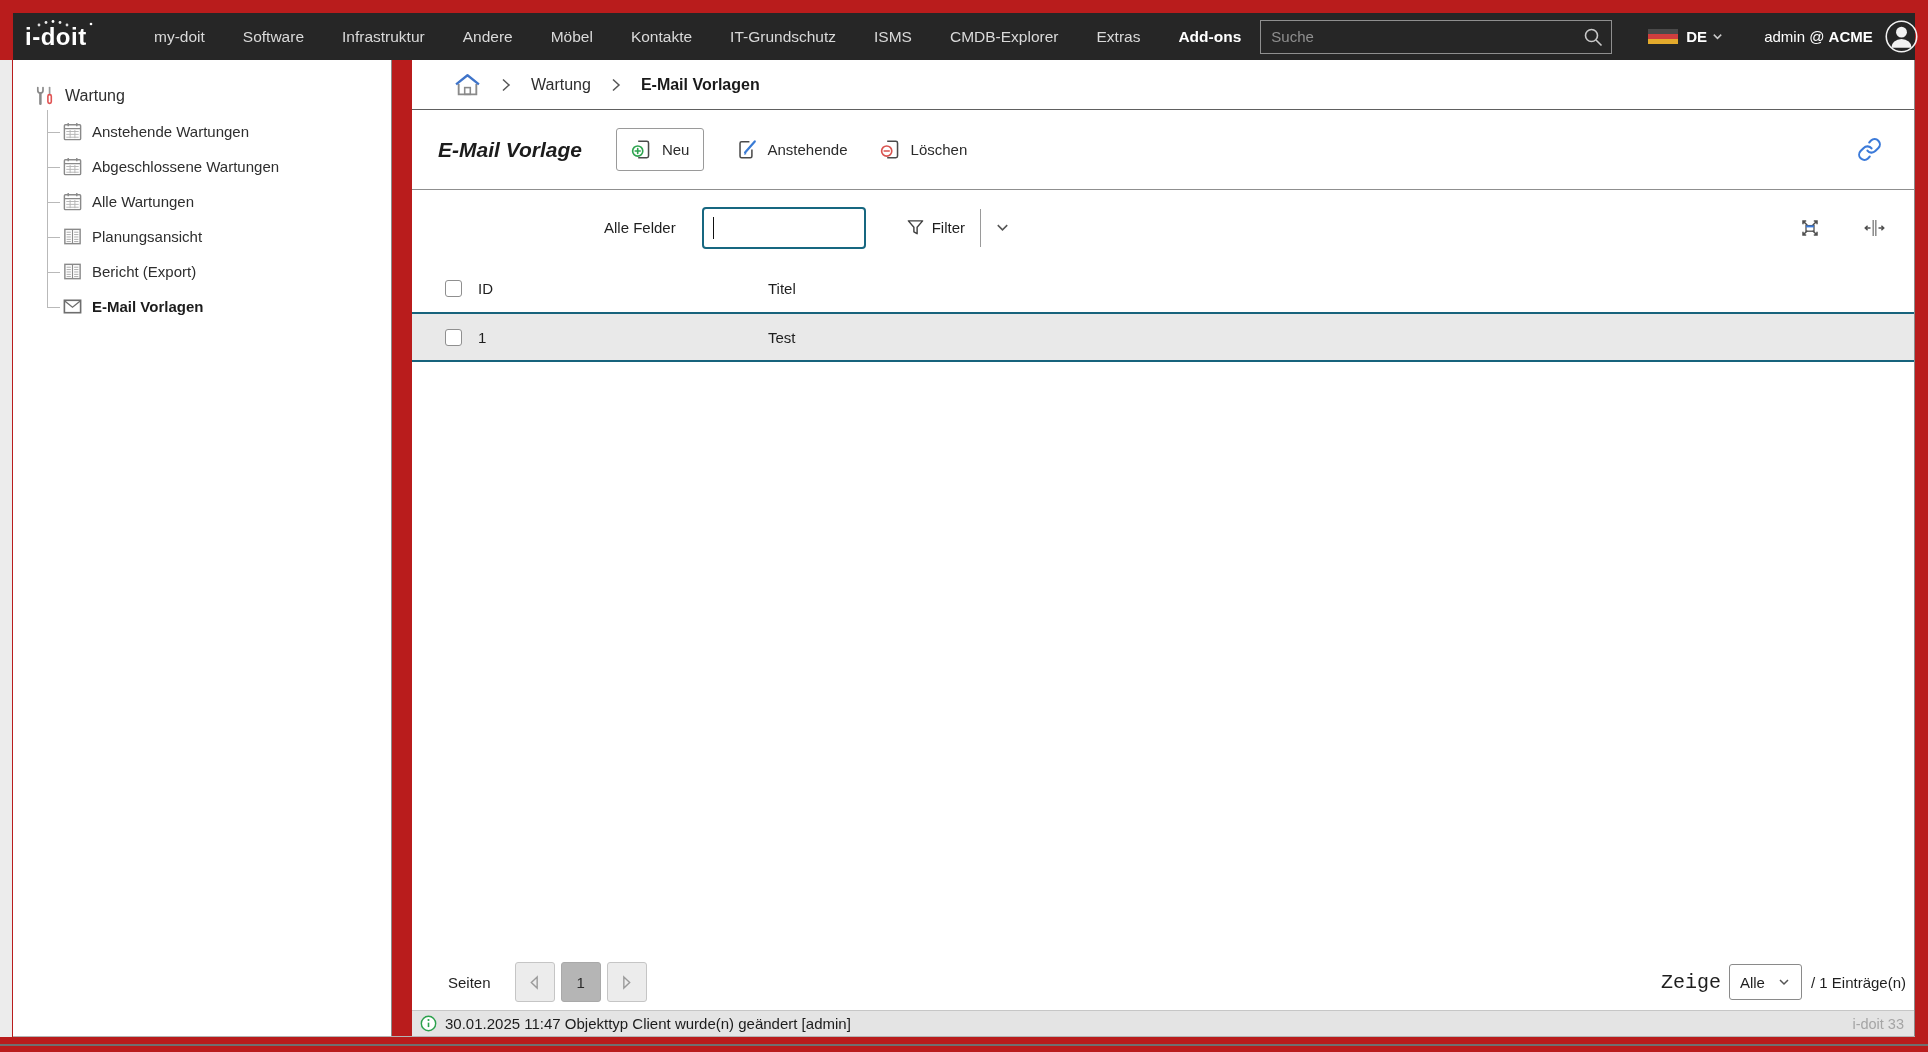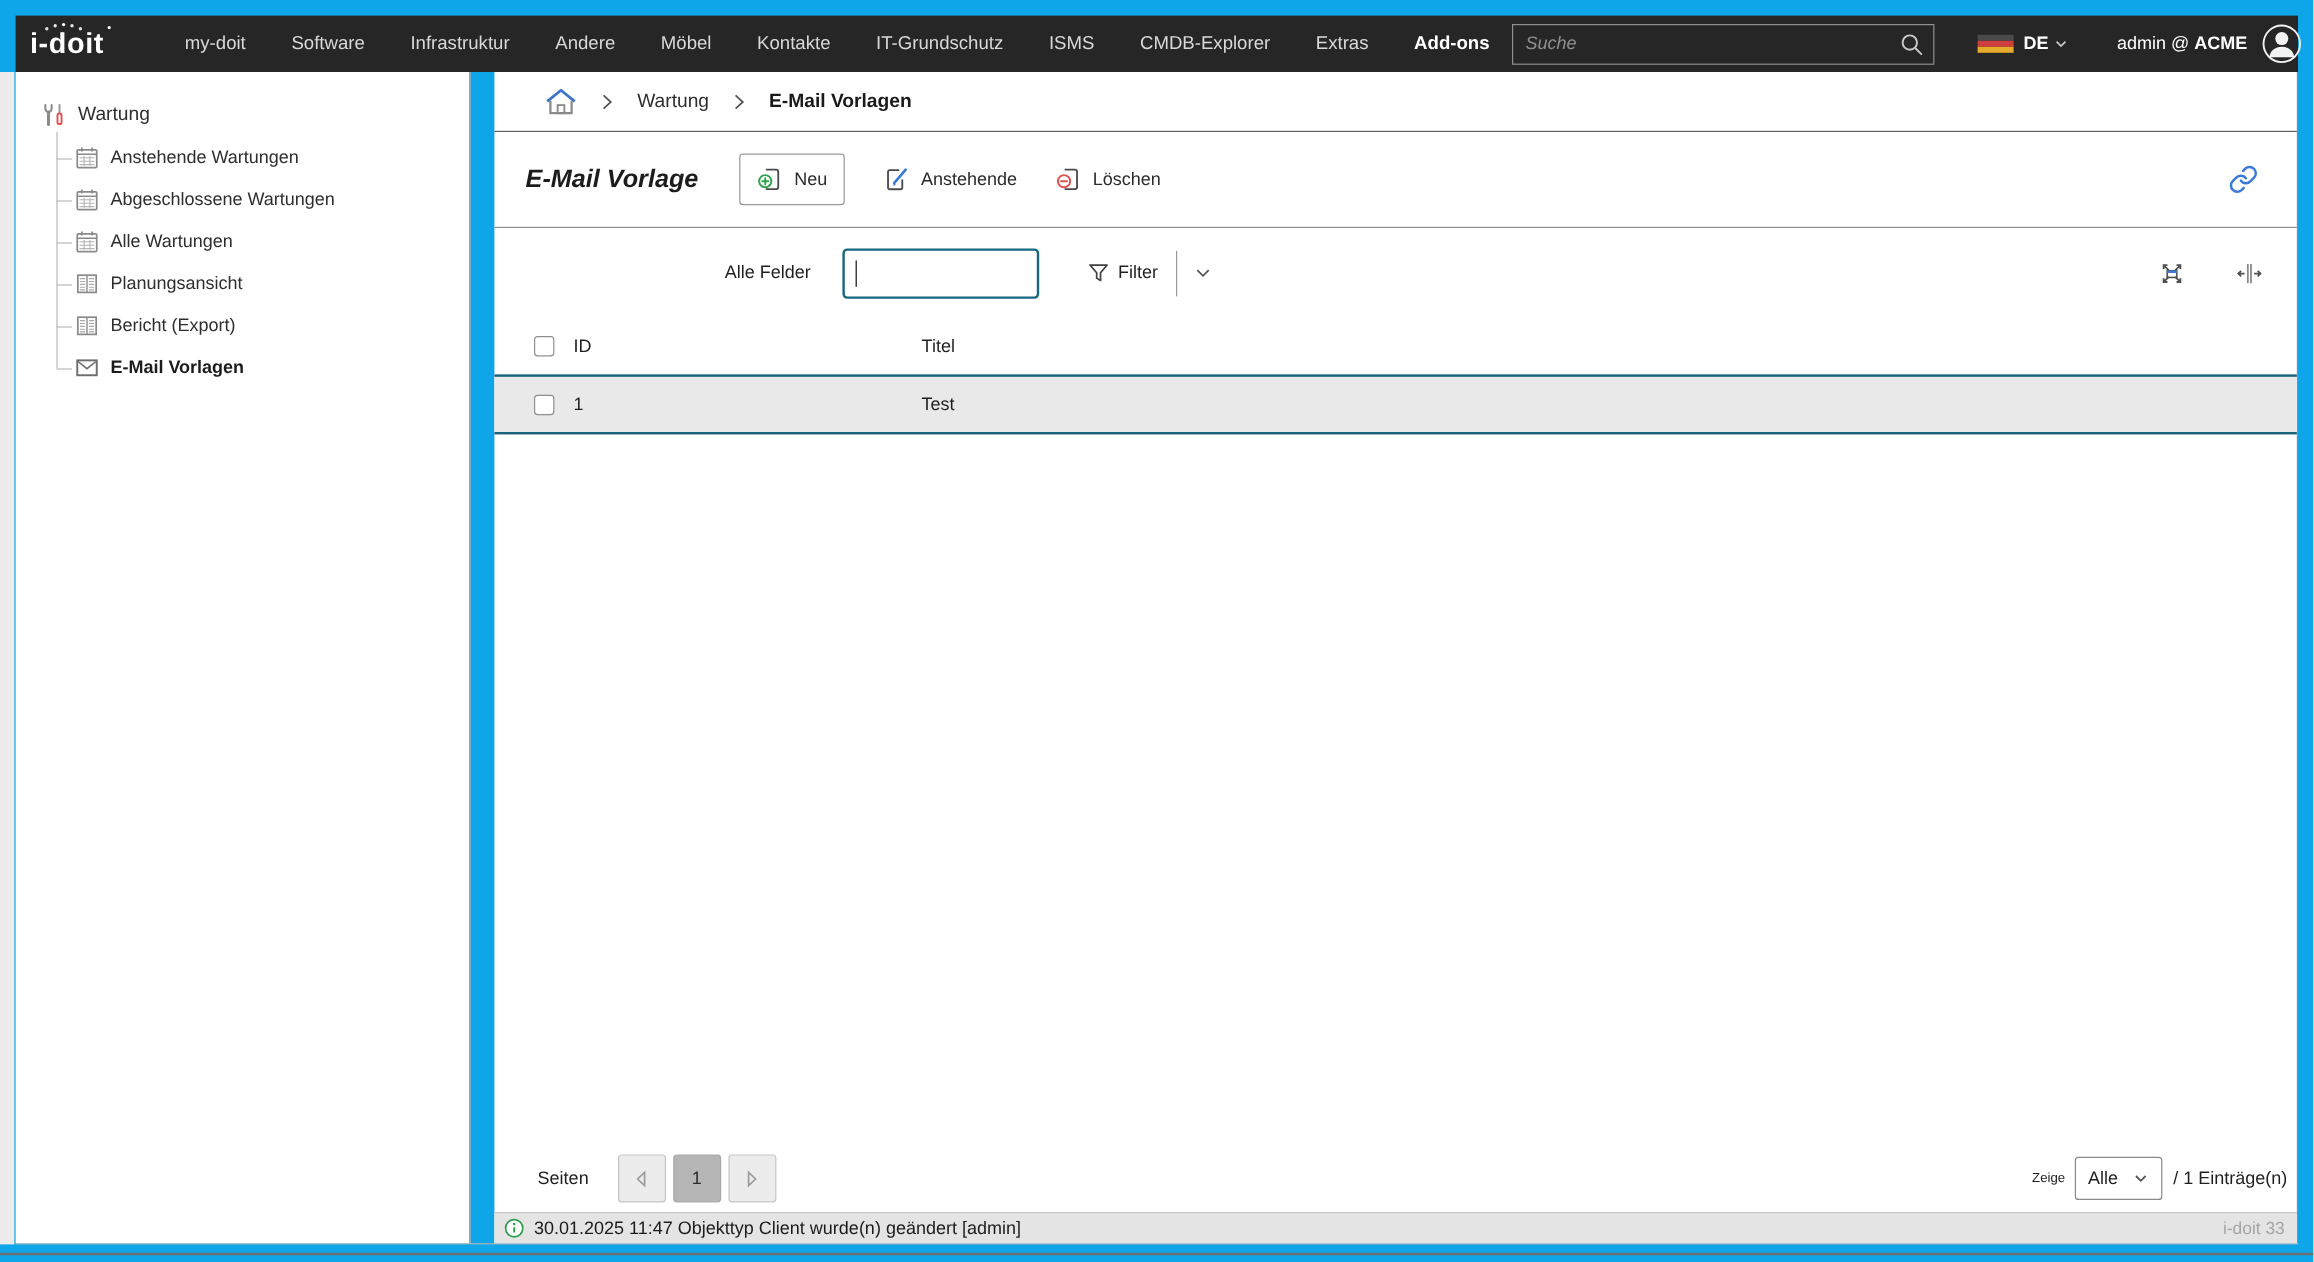--- a/index.html
+++ b/index.html
@@ -1,26 +1,26 @@
 <!DOCTYPE html>
 <html><head>
 <meta charset="utf-8">
 <style>
   * { box-sizing: border-box; margin: 0; padding: 0; }
   html,body { width: 1928px; height: 1052px; background: #fff; font-family: "Liberation Sans", sans-serif; }
-  .page { position: relative; width: 1928px; height: 1052px; overflow: hidden; background: #0ea5e9; }
+  .page { position: relative; width: 1928px; height: 1052px; overflow: hidden; background: #b91c1c; }
 
   
   .topbar { margin: 13px 13px 0 13px; height: 47px; background: #262626; display: flex; align-items: center; }
   .logo { margin-left: 10px; flex: 0 0 auto; }
   .topnav { display: flex; list-style: none; margin-left: 24px; height: 100%; align-items: center; }
   .topnav li { padding: 0 19px; font-size: 15.5px; color: #d9d9d9; cursor: pointer; white-space: nowrap; }
   .topnav li.active { font-weight: bold; color: #ffffff; }
   .search-wrap { margin-left: auto; margin-right: 12px; position: relative; }
-  .search-wrap input { width: 352px; height: 34px; background: #262626; border: 1px solid #8f8f8f; color: #c4c4c4; font-size: 15px; padding: 0 38px 0 10px; font-family: "Liberation Sans", sans-serif; font-style: italic; }
+  .search-wrap input { width: 352px; height: 34px; background: #262626; border: 1px solid #8f8f8f; color: #c4c4c4; font-size: 15px; padding: 0 38px 0 10px; font-family: "Liberation Sans", sans-serif; }
   .search-wrap input::placeholder { color: #8f8f8f; }
   .search-wrap .mag { position: absolute; right: 8px; top: 6px; }
   .top-divider { width: 1px; align-self: stretch; background: #6e6e6e; }
   .flag { margin-left: 24px; width: 30px; height: 15px; display: flex; flex-direction: column; flex: 0 0 auto; }
   .flag div { flex: 1; }
   .lang { margin-left: 8px; color: #fff; font-size: 15px; font-weight: bold; }
   .lang-chev { margin-left: 4px; display: inline-flex; }
   .user-label { margin-left: 40px; color: #fff; font-size: 15px; white-space: nowrap; }
   .user-label b { font-weight: bold; }
   .avatar { margin-left: 12px; margin-right: 8px; display: inline-flex; }
@@ -77,21 +77,21 @@
 
   .spacer { flex: 1; }
 
   .pager-row { height: 56px; display: flex; align-items: center; padding: 0 8px 0 36px; }
   .pager-label { font-size: 15px; color: #1f1f1f; }
   .pg-btn { width: 40px; height: 40px; border: 1px solid #c5c5c5; border-radius: 3px; background: #ececec; display: inline-flex; align-items: center; justify-content: center; cursor: pointer; }
   .pg-btn.prev { margin-left: 24px; }
   .pg-btn + .pg-btn { margin-left: 6px; }
   .pg-btn.page { background: #b5b5b5; border-color: #a9a9a9; font-size: 15px; color: #2b2b2b; }
   .pager-right { margin-left: auto; display: flex; align-items: center; }
-  .show-label { font-size: 11px; color: #1f1f1f; }
+  .show-label { font-size: 20px; color: #1f1f1f; font-family: Liberation Mono, monospace; }
   .select-box { margin-left: 8px; border: 1px solid #8a8a8a; border-radius: 3px; height: 36px; display: flex; align-items: center; padding: 0 10px; font-size: 15px; color: #1f1f1f; cursor: pointer; gap: 12px; }
   .entries { margin-left: 9px; font-size: 15px; color: #1f1f1f; white-space: nowrap; }
 
   .statusbar { height: 26px; background: #e4e4e4; border-top: 1px solid #c6c6c6; display: flex; align-items: center; padding: 0 10px 0 8px; }
   .status-msg { margin-left: 8px; font-size: 15px; color: #1c1c1c; white-space: nowrap; }
   .status-version { margin-left: auto; font-size: 14.5px; color: #a5a5a5; }
 
   .bottom-line { position: absolute; left: 0; top: 1044px; width: 100%; height: 2px; background: #6f6f6f; }
 </style>
 </head>

